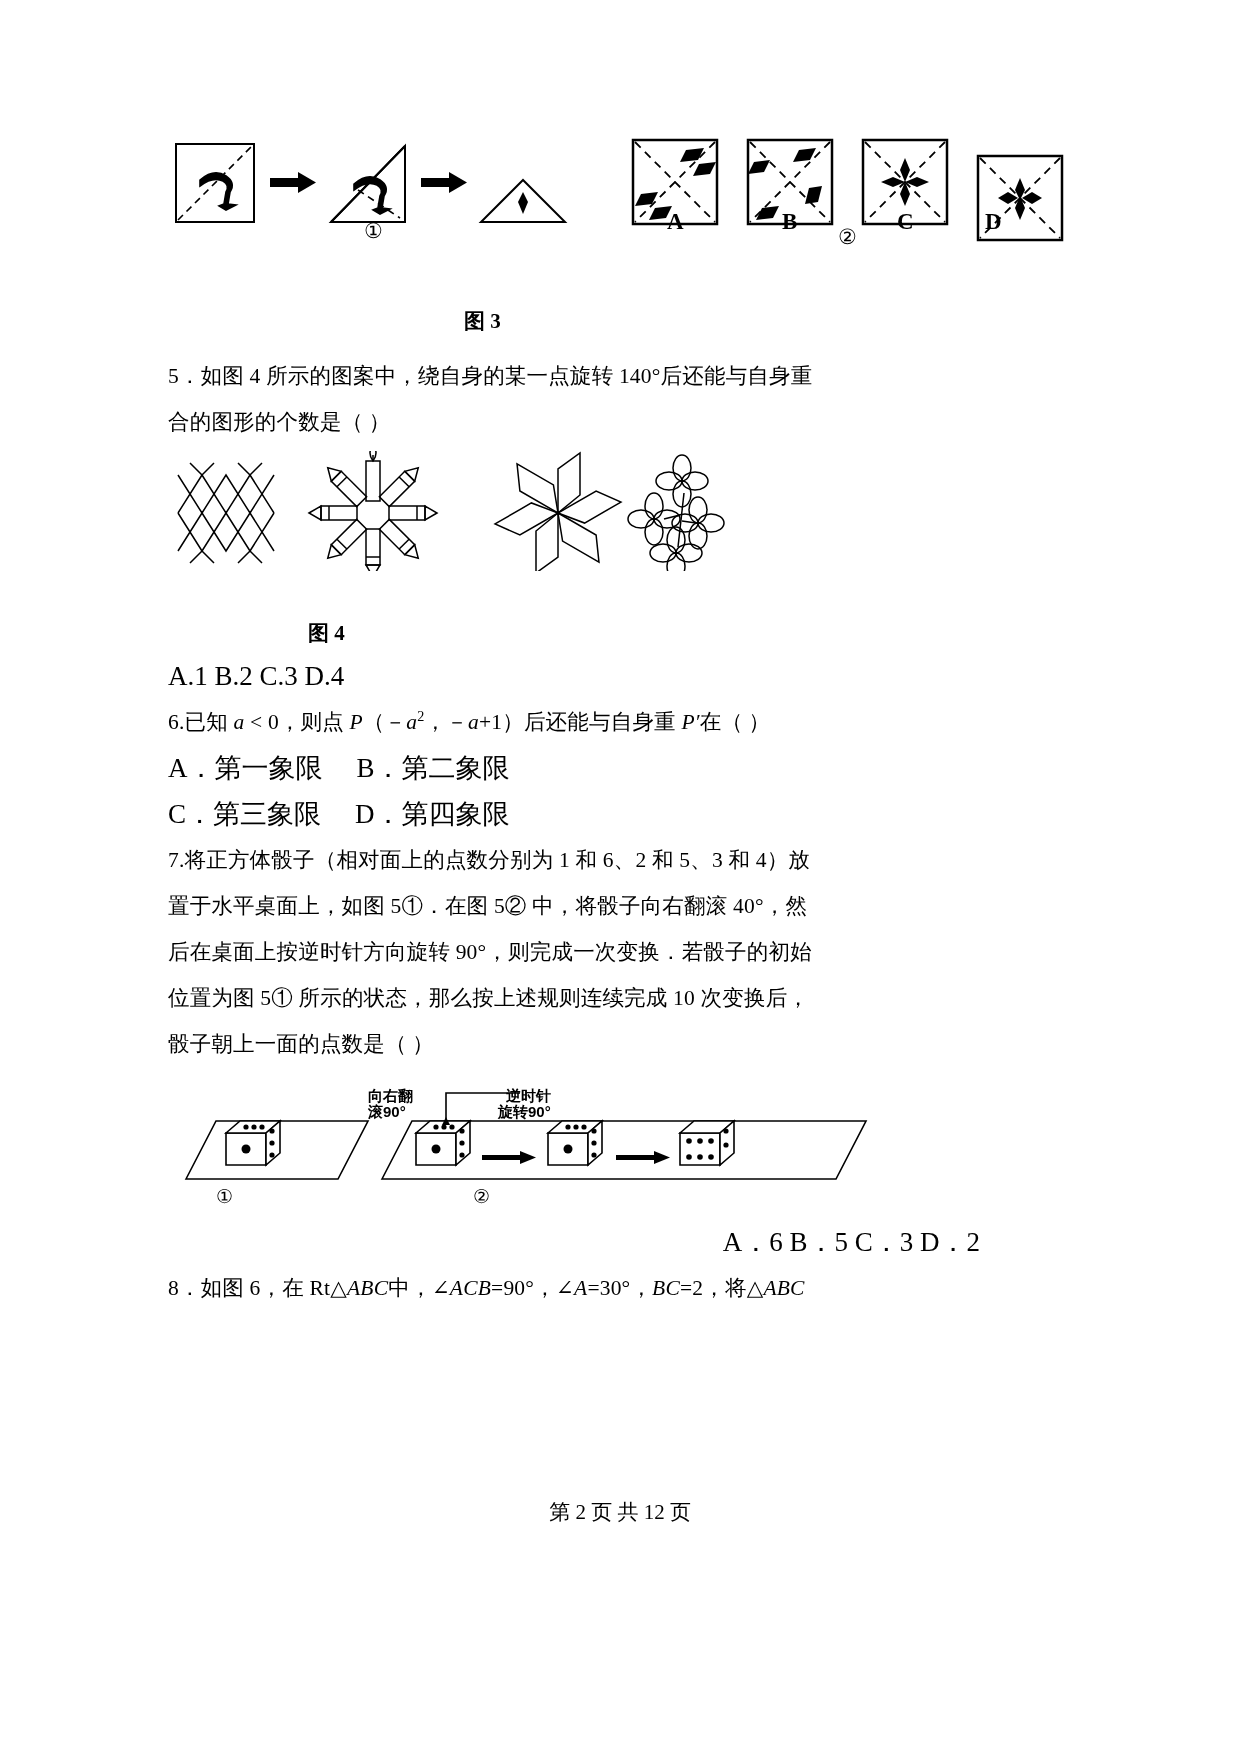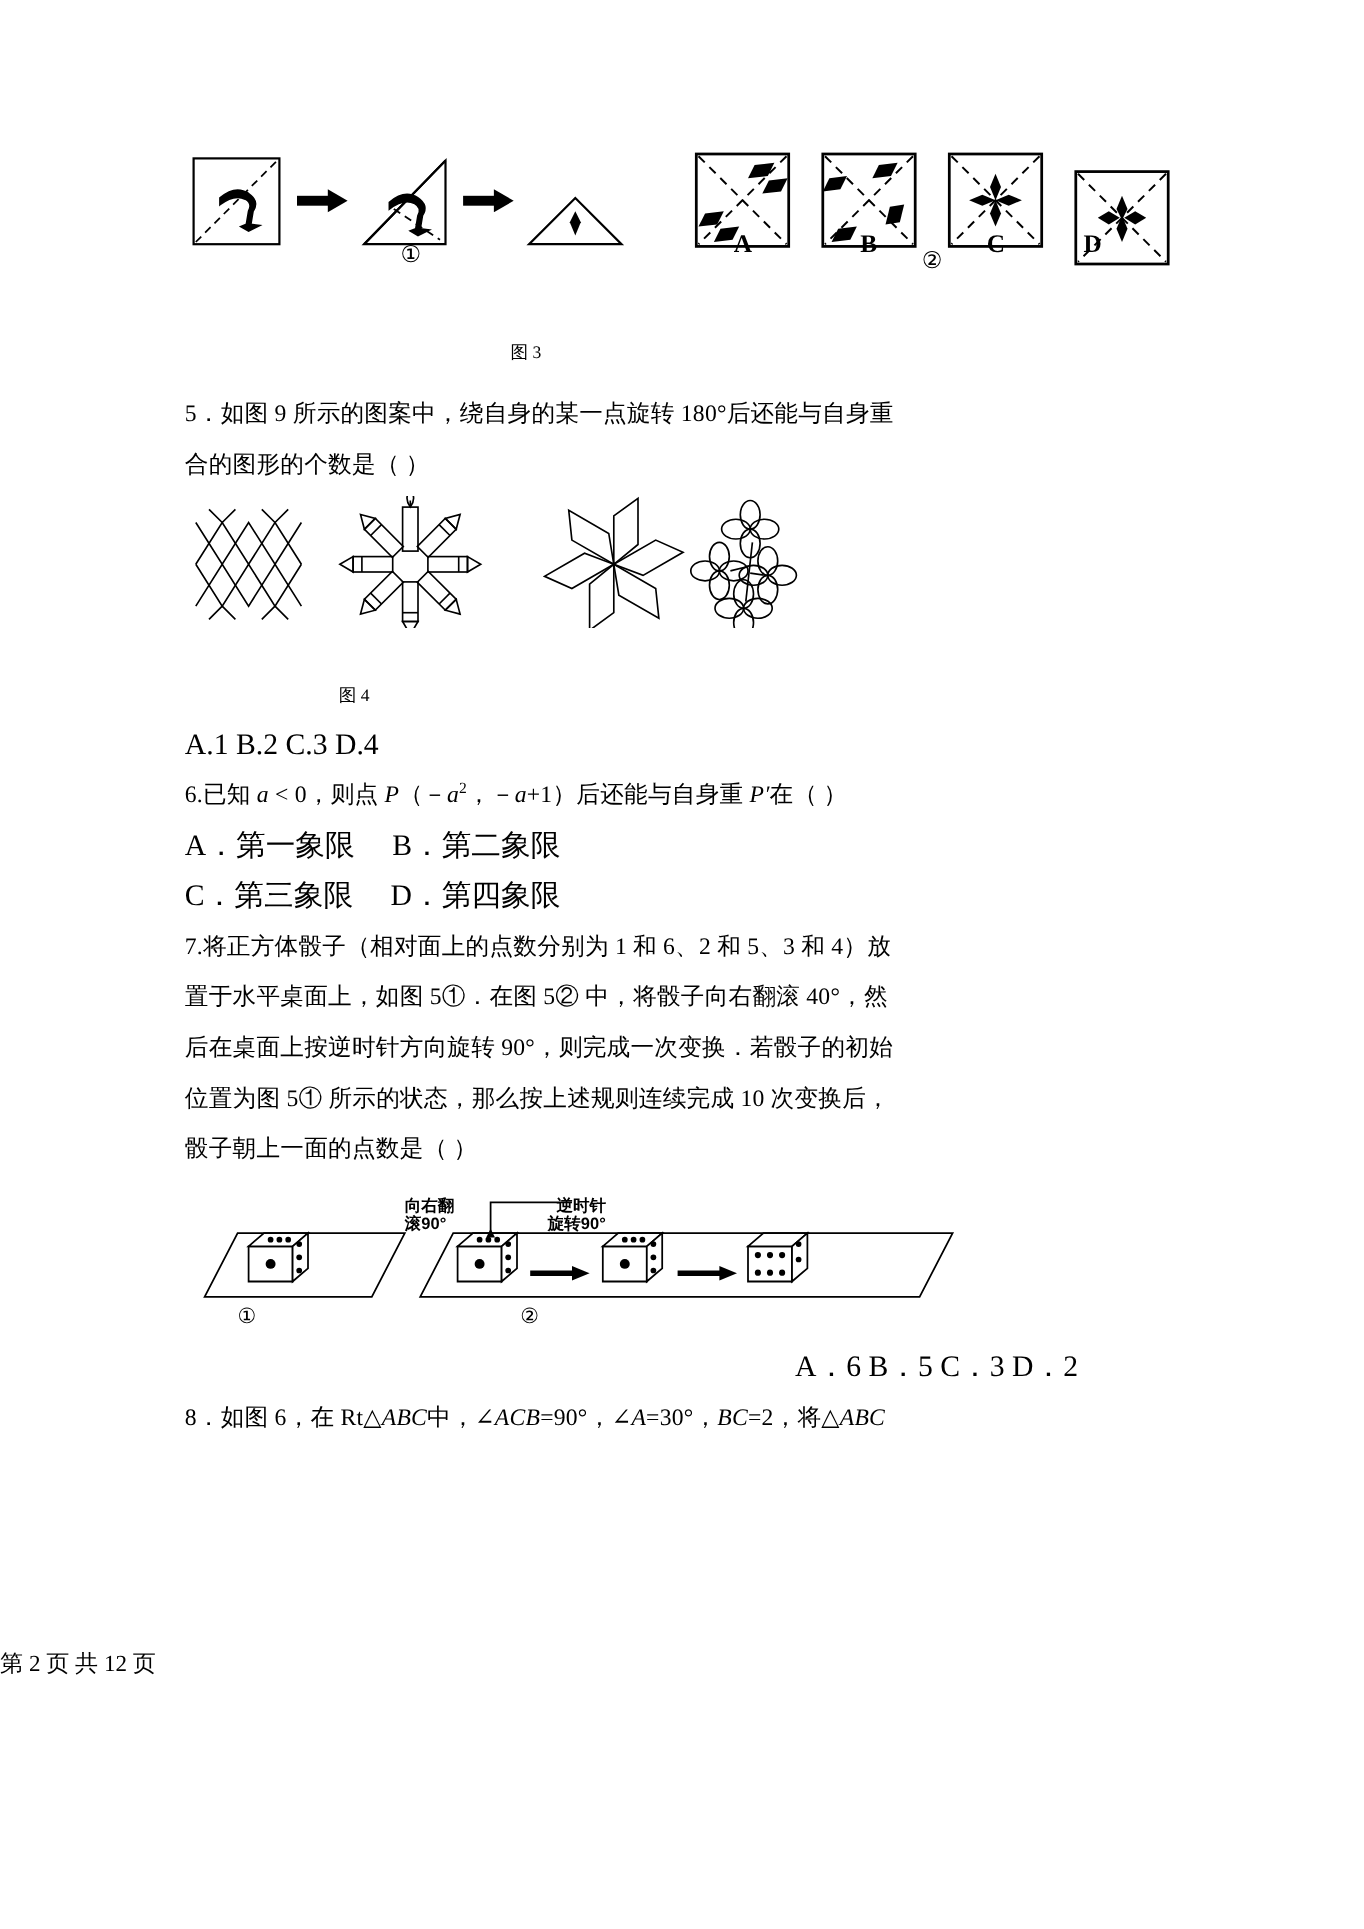--- a/index.html
+++ b/index.html
@@ -30,23 +30,24 @@
     letter-spacing: 0.2px;
     text-align: justify;
     margin: 0;
   }
   .opts {
     font-size: 27px;
     line-height: 46px;
     margin: 0;
   }
   .caption {
-    font-size: 16px;
+    font-size: 21px;
     line-height: 40px;
     margin: 0;
+    font-weight: bold;
   }
   .it { font-style: italic; }
   sup { font-size: 0.66em; vertical-align: super; line-height: 0; }
   .sp-lg { display: inline-block; width: 34px; }
 
   
   .fig3 {
     position: relative;
     height: 135px;
     margin-top: 2px;
@@ -73,21 +74,21 @@
 
   .cap-center-3 { margin-left: 296px; }
   .cap-center-4 { margin-left: 140px; }
   .cap-center-5 { margin-left: 228px; }
 
   .footer {
     position: absolute;
     left: 0;
     top: 1498px;
     width: 1240px;
-    text-align: left;
+    text-align: center;
     font-size: 21px;
     font-family: "Liberation Serif", serif;
   }
 </style>
 </head>
 <body>
 
 <div class="page">
   <div class="content">
 
@@ -166,21 +167,21 @@
         <line x1="892" y1="20" x2="812" y2="100" stroke="#000" stroke-width="1.8" stroke-dasharray="8,6"></line>
         <polygon points="852,40 857,52 852,62 847,52" fill="#000"></polygon>
         <polygon points="852,58 857,70 852,82 847,70" fill="#000"></polygon>
         <polygon points="830,60 840,54 850,60 840,66" fill="#000"></polygon>
         <polygon points="854,60 864,54 874,60 864,66" fill="#000"></polygon>
       </svg>
     </div>
 
     <p class="caption cap-center-3" style="margin-top:14px;">图 3</p>
 
-    <p class="qtext" style="margin-top:12px;">5．如图 9 所示的图案中，绕自身的某一点旋转 180°后还能与自身重</p>
+    <p class="qtext" style="margin-top:12px;">5．如图 4 所示的图案中，绕自身的某一点旋转 140°后还能与自身重</p>
     <p class="qtext">合的图形的个数是（  ）</p>
 
     <div class="fig4">
       <svg width="812" height="120" viewBox="0 0 812 120" xmlns="http://www.w3.org/2000/svg">
 
         <g stroke="#000" fill="none" stroke-width="1.5">
           <path d="M10 62 L34 24 L58 62 L82 24 L106 62"></path>
           <path d="M10 62 L34 100 L58 62 L82 100 L106 62"></path>
           <path d="M10 24 L34 62 L58 24 L82 62 L106 24"></path>
           <path d="M10 100 L34 62 L58 100 L82 62 L106 100"></path>

